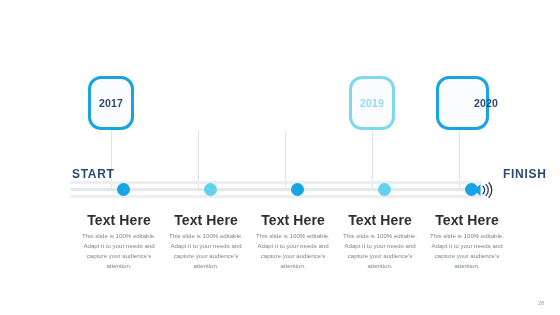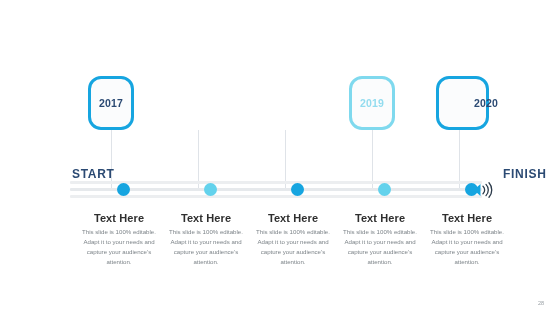--- a/index.html
+++ b/index.html
@@ -124,21 +124,21 @@
     width: 420px;
     height: 64px;
   }
   .text-block {
     position: absolute;
     top: 0;
     width: 88px;
     text-align: center;
   }
   .text-block .th {
-    font-size: 11px;
+    font-size: 14px;
     font-weight: bold;
     color: #2f2f2f;
     margin-bottom: 3px;
     letter-spacing: 0.1px;
   }
   .text-block .body {
     font-size: 6.1px;
     line-height: 1.65;
     color: #7d8489;
   }

